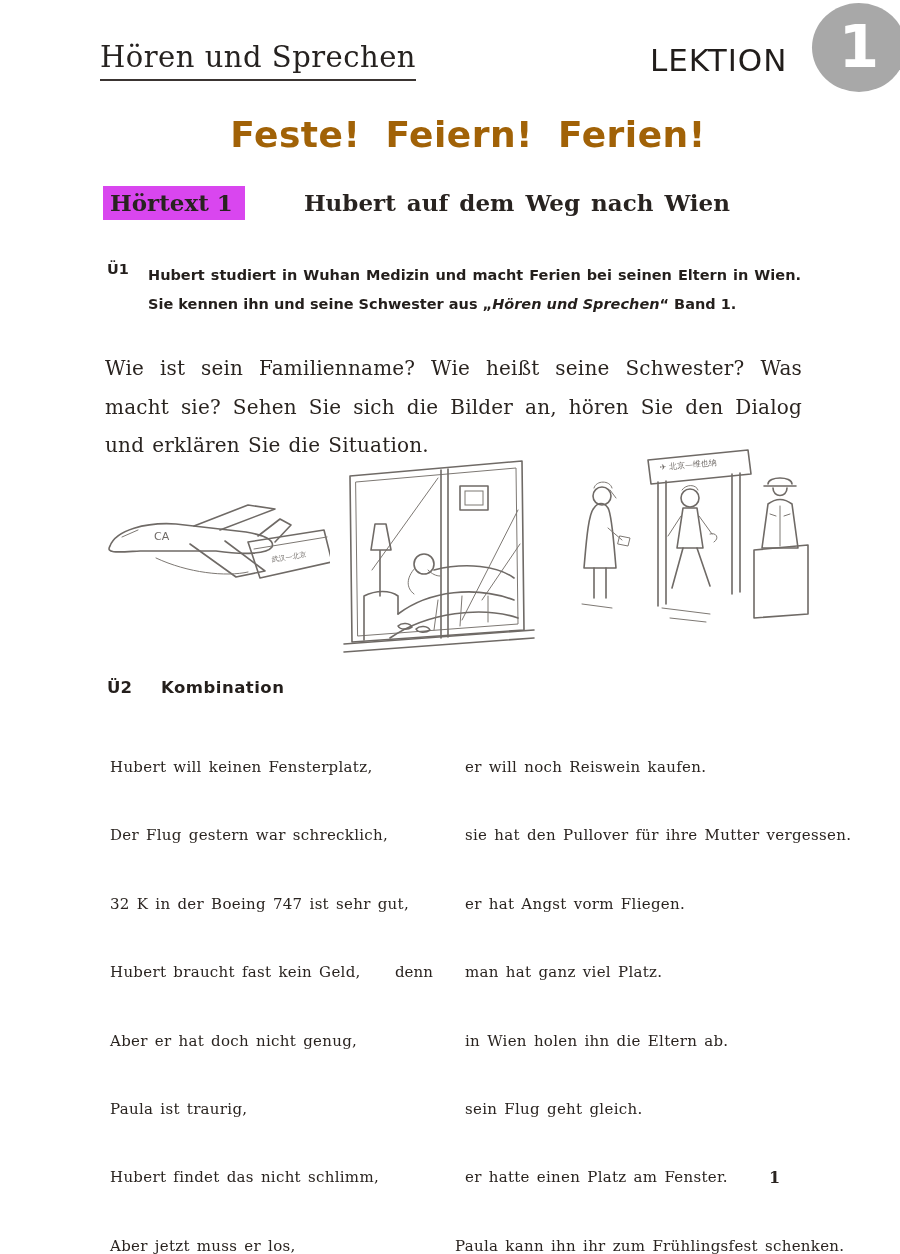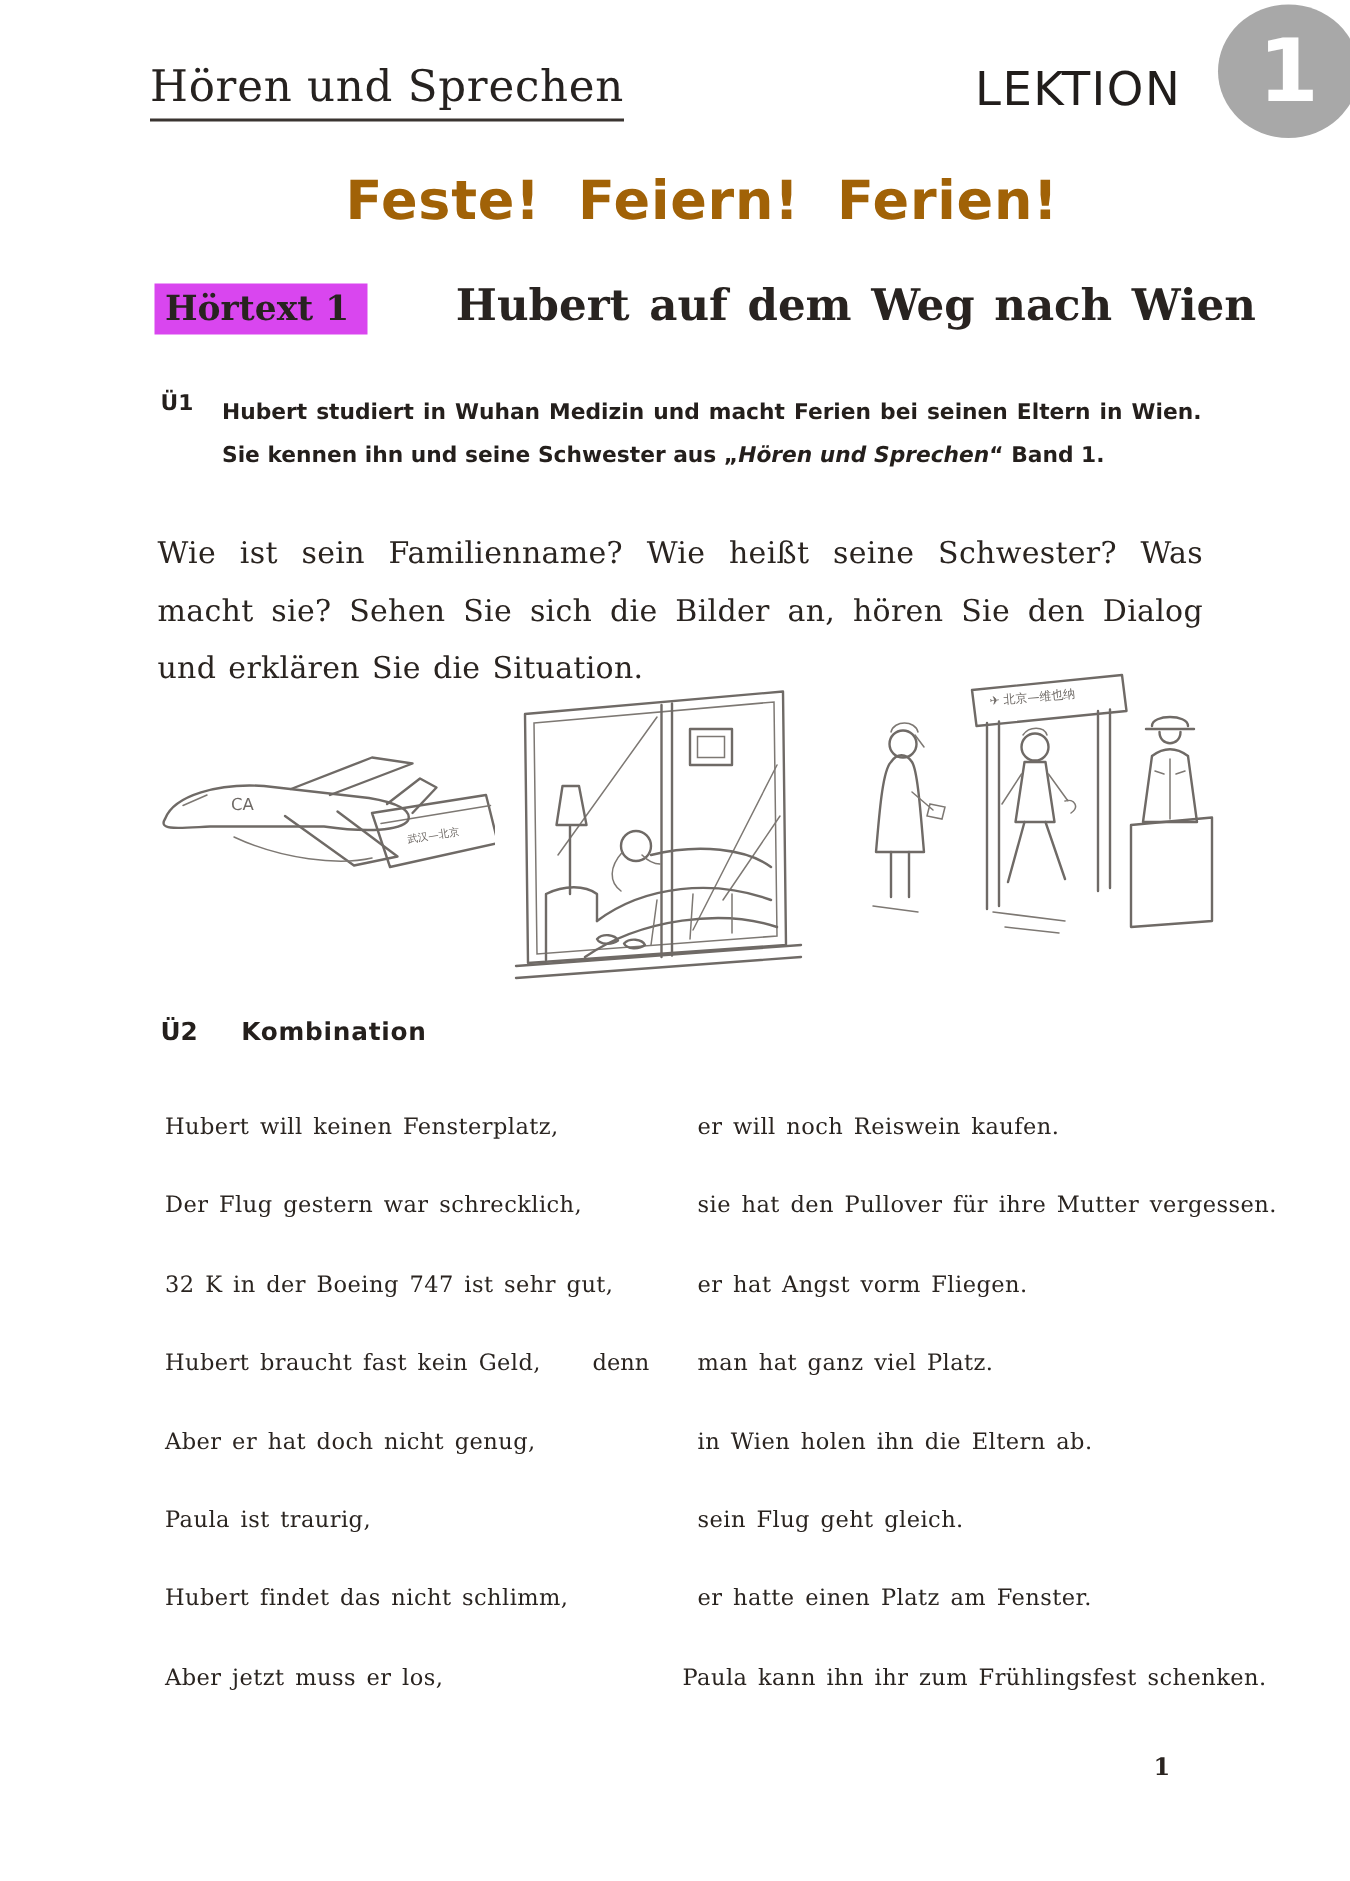--- a/index.html
+++ b/index.html
@@ -41,21 +41,21 @@
   }
 
   
   .hortext-row { position:absolute; left:103px; top:186px; white-space:nowrap; }
   .hortext-label {
     display:inline-block; background:#d946ef; color:#282320;
     font-weight:bold; font-size:23px; padding:3px 12px 4px 7px;
   }
   .hortext-title {
     display:inline-block; margin-left:54px; font-weight:bold;
-    font-size:29px; color:#282320; word-spacing:3px;
+    font-size:23px; color:#282320; word-spacing:3px;
   }
 
   
   .u1 {
     position:absolute; left:107px; top:261px; width:694px;
     font-family:"DejaVu Sans", sans-serif; font-weight:bold;
     font-size:14.5px; color:#241f1c; display:flex;
   }
   .u1-label { width:41px; flex:0 0 41px; }
   .u1-body { flex:1; line-height:29px; }
@@ -81,21 +81,21 @@
 
   
   .u2-head {
     position:absolute; left:107px; top:678px;
     font-family:"DejaVu Sans", sans-serif; font-weight:bold;
     font-size:16.5px; color:#241f1c;
   }
   .u2-head .u2-title { margin-left:29px; letter-spacing:0.5px; }
 
   .match-rows { position:absolute; left:110px; top:742px; width:780px; font-size:15px; color:#2a2420; }
-  .mrow { position:relative; height:52.4px; }
+  .mrow { position:relative; height:52.4px;margin-top:16px; }
   .mleft  { position:absolute; left:0;    top:0; white-space:nowrap; word-spacing:2px; letter-spacing:0.3px; }
   .mright { position:absolute; left:355px; top:0; white-space:nowrap; word-spacing:2px; letter-spacing:0.3px; }
   .mright.wide { left:345px; }
   .mdenn  { position:absolute; left:285px; top:0; word-spacing:2px; }
 
   .pageno {
     position:absolute; left:769px; top:1168px;
     font-weight:bold; font-size:16px; color:#2a2420;
   }
 </style>

